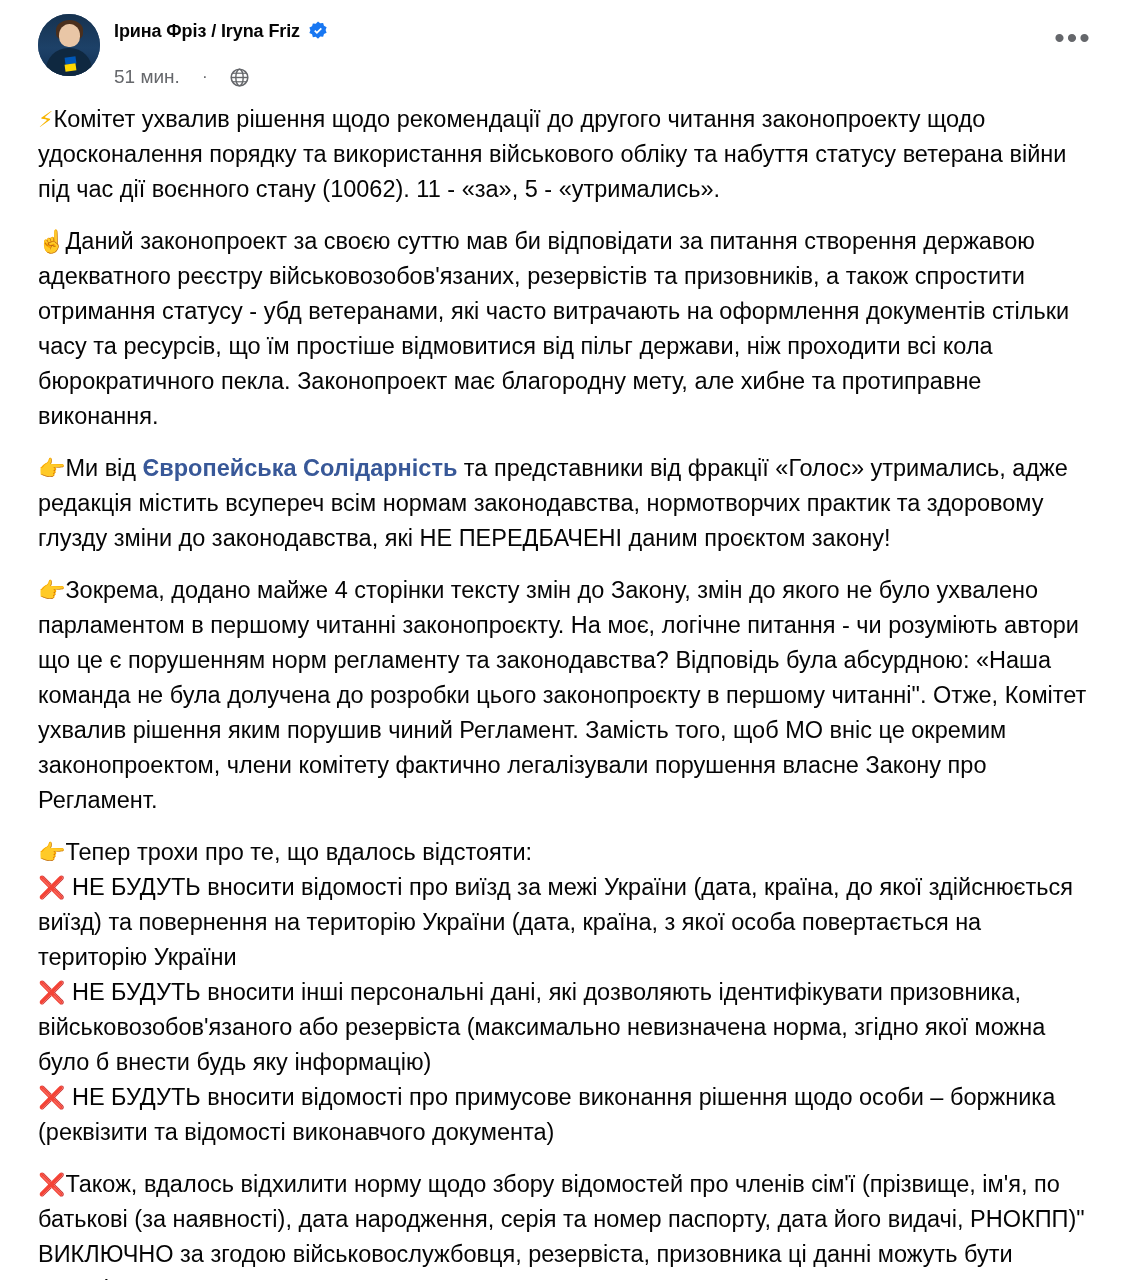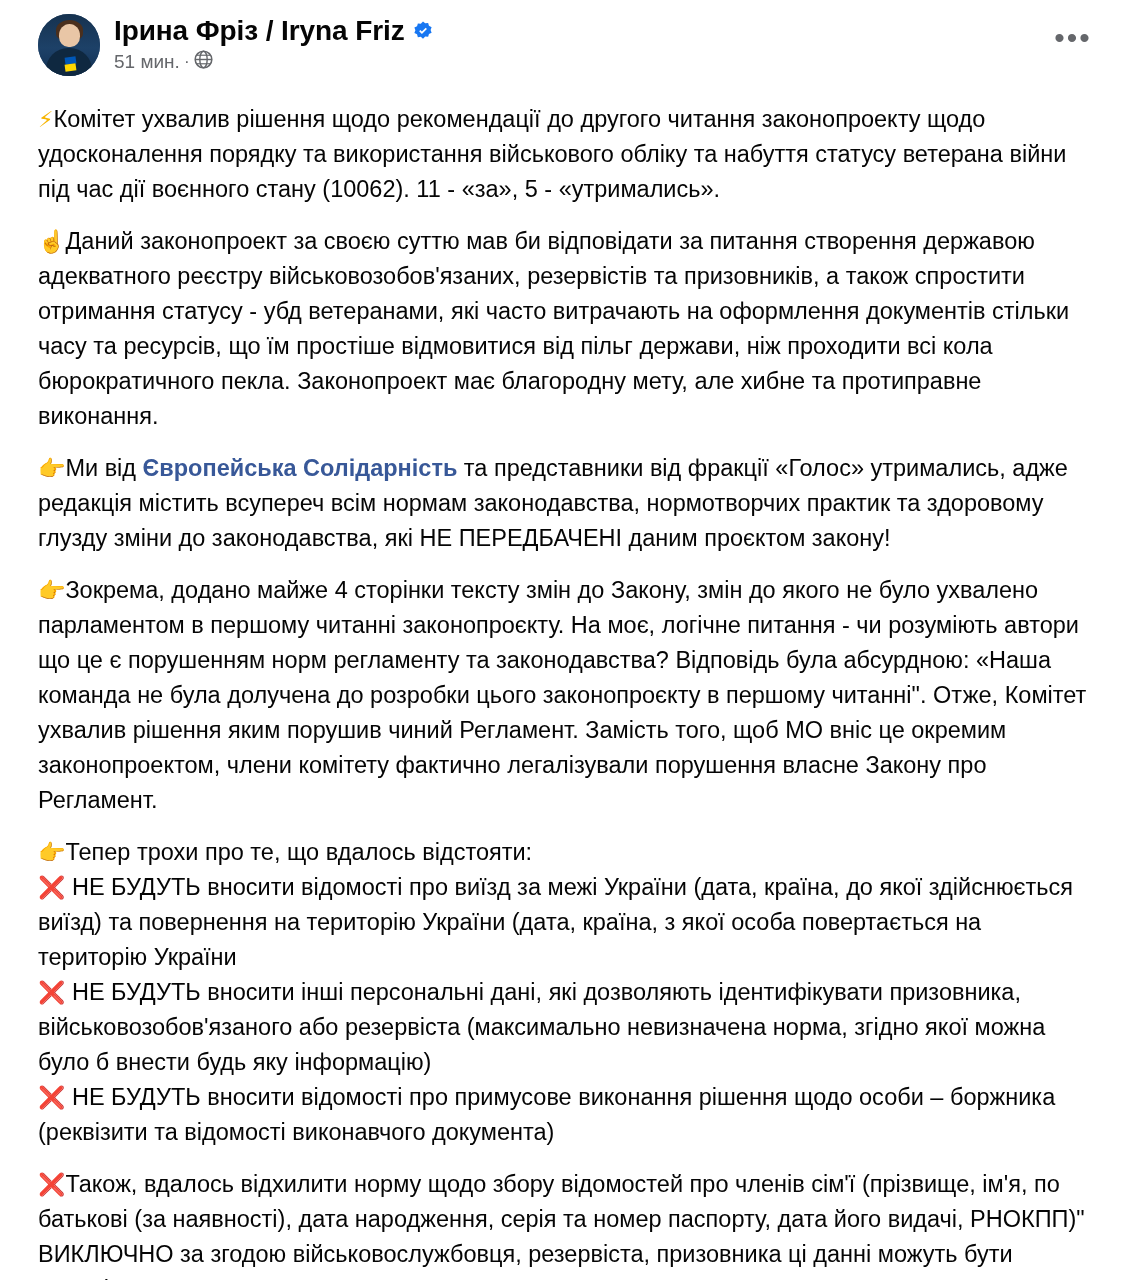--- a/index.html
+++ b/index.html
@@ -88,37 +88,37 @@
     flex: 1 1 auto;
     min-width: 0;
     padding-top: 2px;
   }
   .name-row {
     display: flex;
     align-items: center;
     gap: 7px;
   }
   .name {
-    font-size: 28px;
+    font-size: 18px;
     font-weight: bold;
     line-height: 30px;
     color: #050505;
     letter-spacing: -0.1px;
   }
   .verified {
     width: 22px;
     height: 22px;
     flex: 0 0 22px;
     display: block;
   }
   .meta-row {
     display: flex;
-    align-items: flex-start;
-    gap: 4px;
-    margin-top: 4px;
+    align-items: center;
+    gap: 22px;
+    margin-top: 19px;
     color: #65676b;
     font-size: 19px;
     line-height: 24px;
   }
   .meta-dot {
     color: #65676b;
     font-size: 17px;
   }
   .globe {
     width: 19px;
@@ -140,21 +140,21 @@
     user-select: none;
     margin-top: 4px;
   }
   .post-body {
     font-size: 23.5px;
     line-height: 35px;
     color: #050505;
     word-wrap: break-word;
   }
   .para {
-    margin: 16px 0 17px 0;
+    margin: 3px 0 17px 0;
   }
   .para:last-child {
     margin-bottom: 0;
   }
   .line {
     display: block;
   }
   .link {
     color: #385898;
     cursor: pointer;

